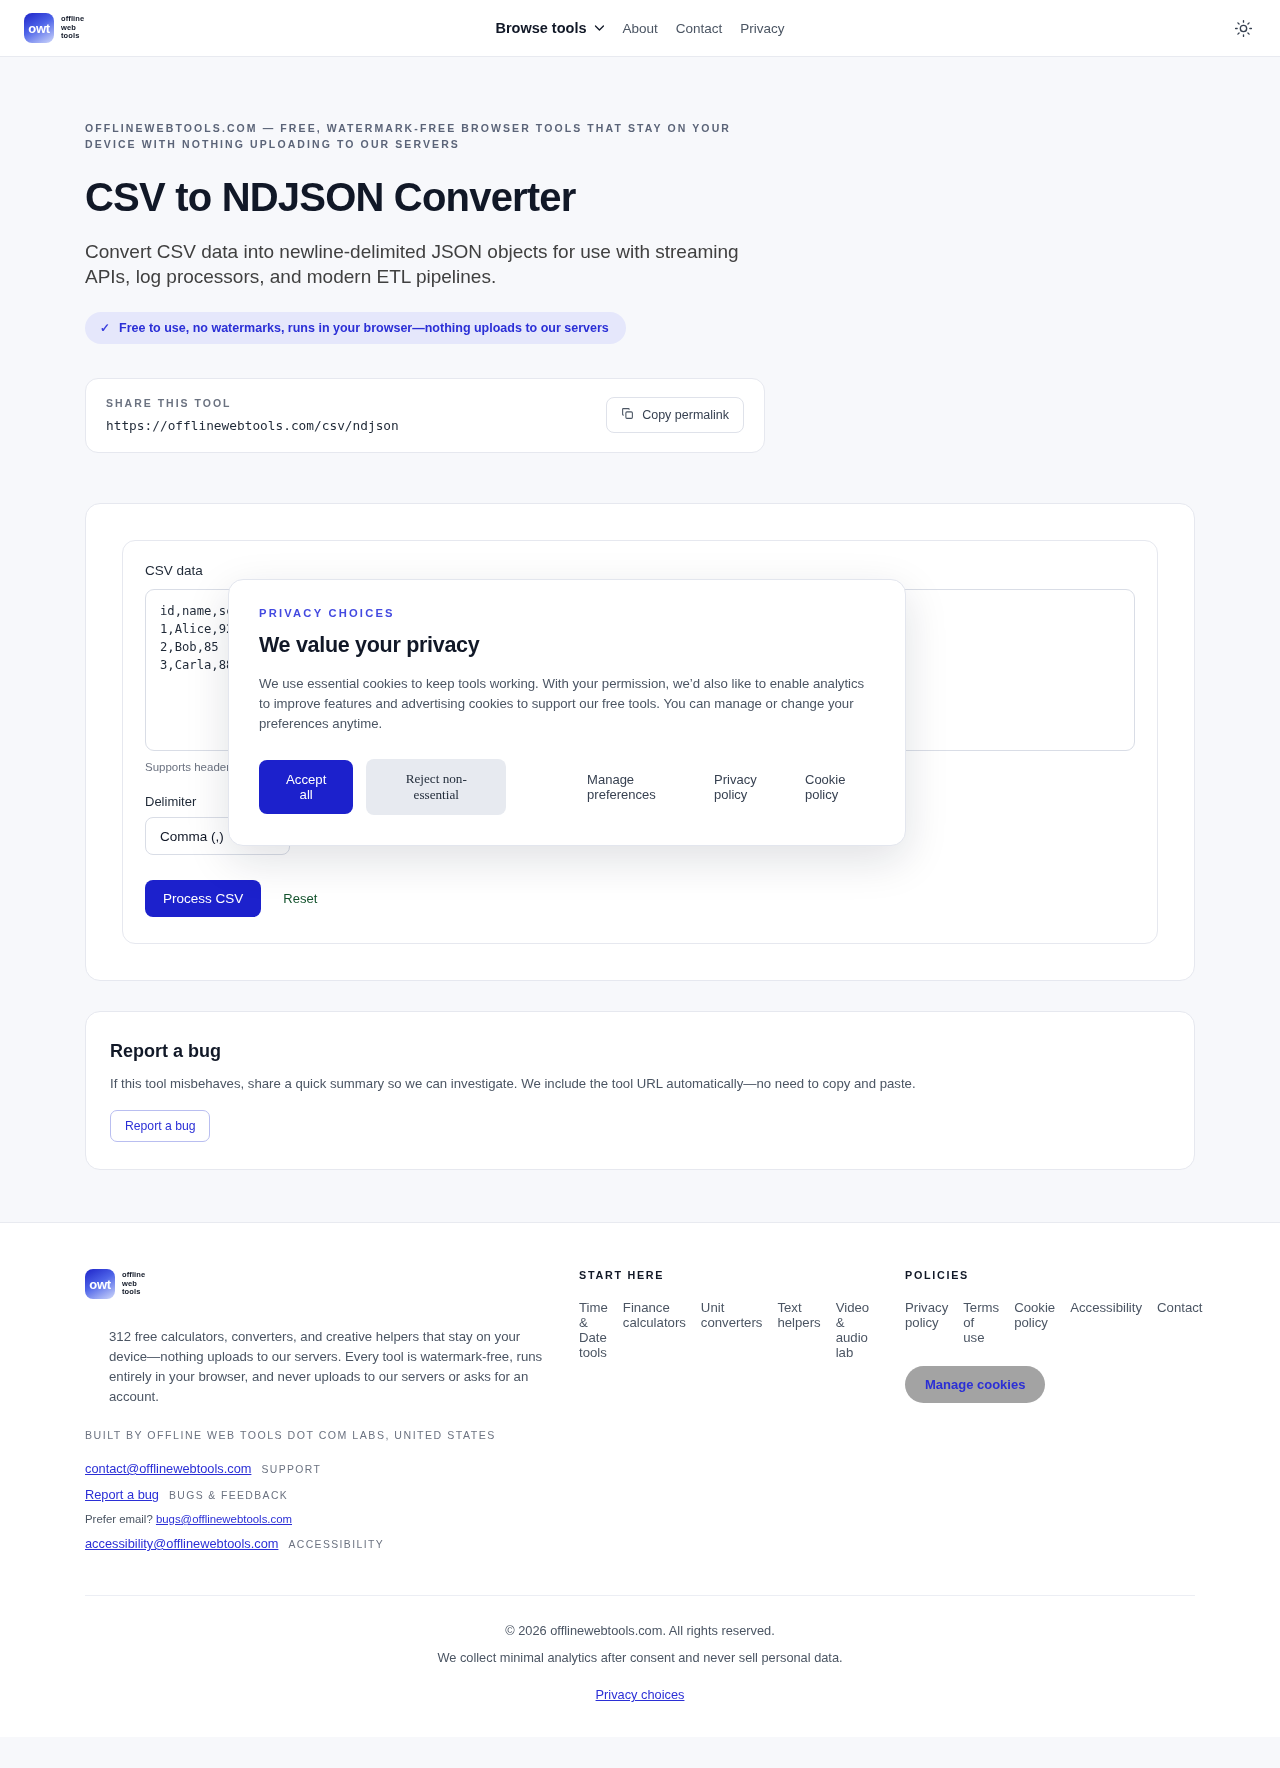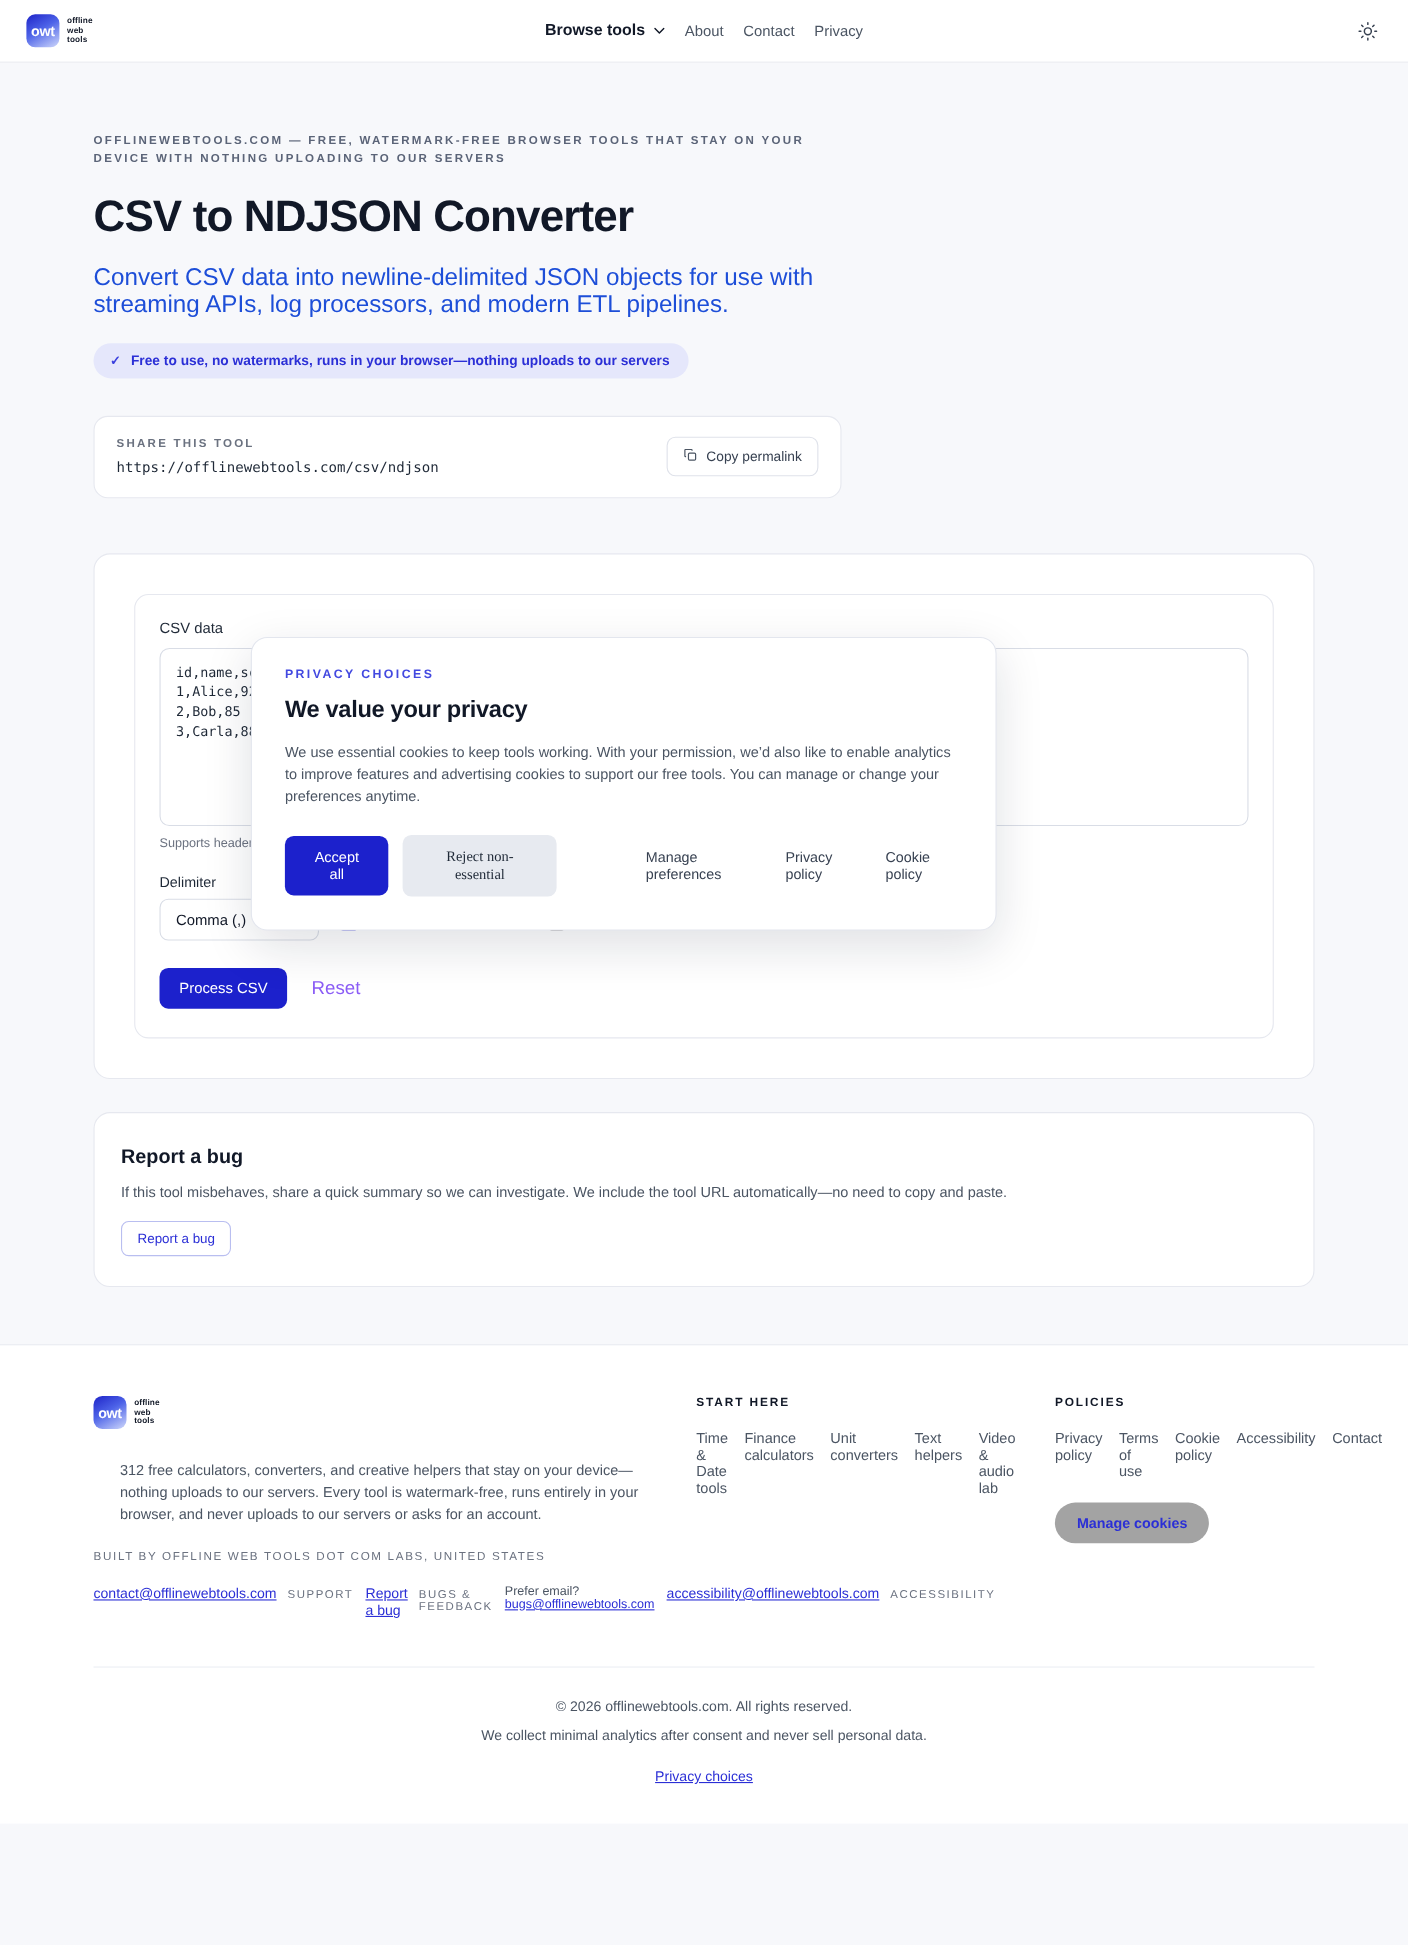--- a/index.html
+++ b/index.html
@@ -59,22 +59,22 @@
     font-size: 10.5px; font-weight: 700; letter-spacing: 2.1px;
     color: #5b6478; line-height: 16px; text-transform: uppercase;
     max-width: 700px;
   }
   h1.page-title {
     margin-top: 22px;
     font-size: 40px; line-height: 46px; font-weight: 700;
     letter-spacing: -0.8px; color: #111827;
   }
   .lede {
-    margin-top: 19px; font-size: 22px; line-height: 25px;
-    color: #1d4ed8; max-width: 665px;
+    margin-top: 19px; font-size: 19px; line-height: 25px;
+    color: #404040; max-width: 665px;
   }
   .assurance {
     display: inline-flex; align-items: center; gap: 9px;
     margin-top: 23px;
     background: #e5e7fb; color: #2b2fd6;
     border-radius: 999px; padding: 9px 17px 9px 15px;
     font-size: 12.5px; font-weight: 700;
   }
   .assurance .tick { font-size: 12px; color:#3b40de; }
 
@@ -149,21 +149,21 @@
   .check { display: flex; align-items: center; gap: 9px; font-size: 13px; color: #1f2937; }
   .check input { width: 14px; height: 14px; accent-color: #2b2fd6; margin:0; }
 
   .actions-row { margin-top: 25px; display: flex; align-items: center; gap: 22px; }
   .btn-primary {
     background: #1c21cc; color: #fff; border: none;
     border-radius: 8px; padding: 11px 18px;
     font-size: 13.5px; font-family: "Liberation Sans", sans-serif;
   }
   .btn-text {
-    background: none; border: none; font-size: 17px; color: #8b5cf6;
+    background: none; border: none; font-size: 13px; color: #14532d;
     font-family: "Liberation Sans", sans-serif;
   }
 
   
   .bug-card {
     margin-top: 30px;
     background: #fff; border: 1px solid #e6e8ef; border-radius: 15px;
     padding: 29px 24px 27px 24px;
   }
   .bug-title { font-size: 18px; font-weight: 700; color: #111827; }
@@ -183,21 +183,21 @@
     padding: 46px 85px 0 85px;
   }
   .footer-top { display: flex; gap: 36px; }
   .f-brandcol { width: 512px; }
   .f-brand { display: flex; align-items: center; gap: 7px; }
   .f-desc { margin-top: 28px; font-size: 13.2px; line-height: 20px; color: #4b5563; margin-left: 24px; }
   .f-built {
     margin-top: 22px; font-size: 10.6px; letter-spacing: 1.5px;
     color: #6b7280; text-transform: uppercase;
   }
-  .f-contactlist { margin-top: 20px; display: flex; flex-direction: row; gap: 11px; }
+  .f-contactlist { margin-top: 20px; display: flex; flex-direction: column; gap: 11px; }
   .f-crow { display: flex; align-items: baseline; gap: 10px; }
   .f-link { font-size: 12.8px; color: #2b2fd6; text-decoration: underline; }
   .f-tag { font-size: 10.4px; letter-spacing: 1.4px; color: #6b7280; text-transform: uppercase; }
   .f-sub { font-size: 11.4px; color: #4b5563; }
   .f-sub a { color: #2b2fd6; text-decoration: underline; }
   .f-col { width: 290px; }
   .f-coltitle {
     font-size: 10.8px; font-weight: 700; letter-spacing: 1.7px;
     color: #111827; text-transform: uppercase;
   }

